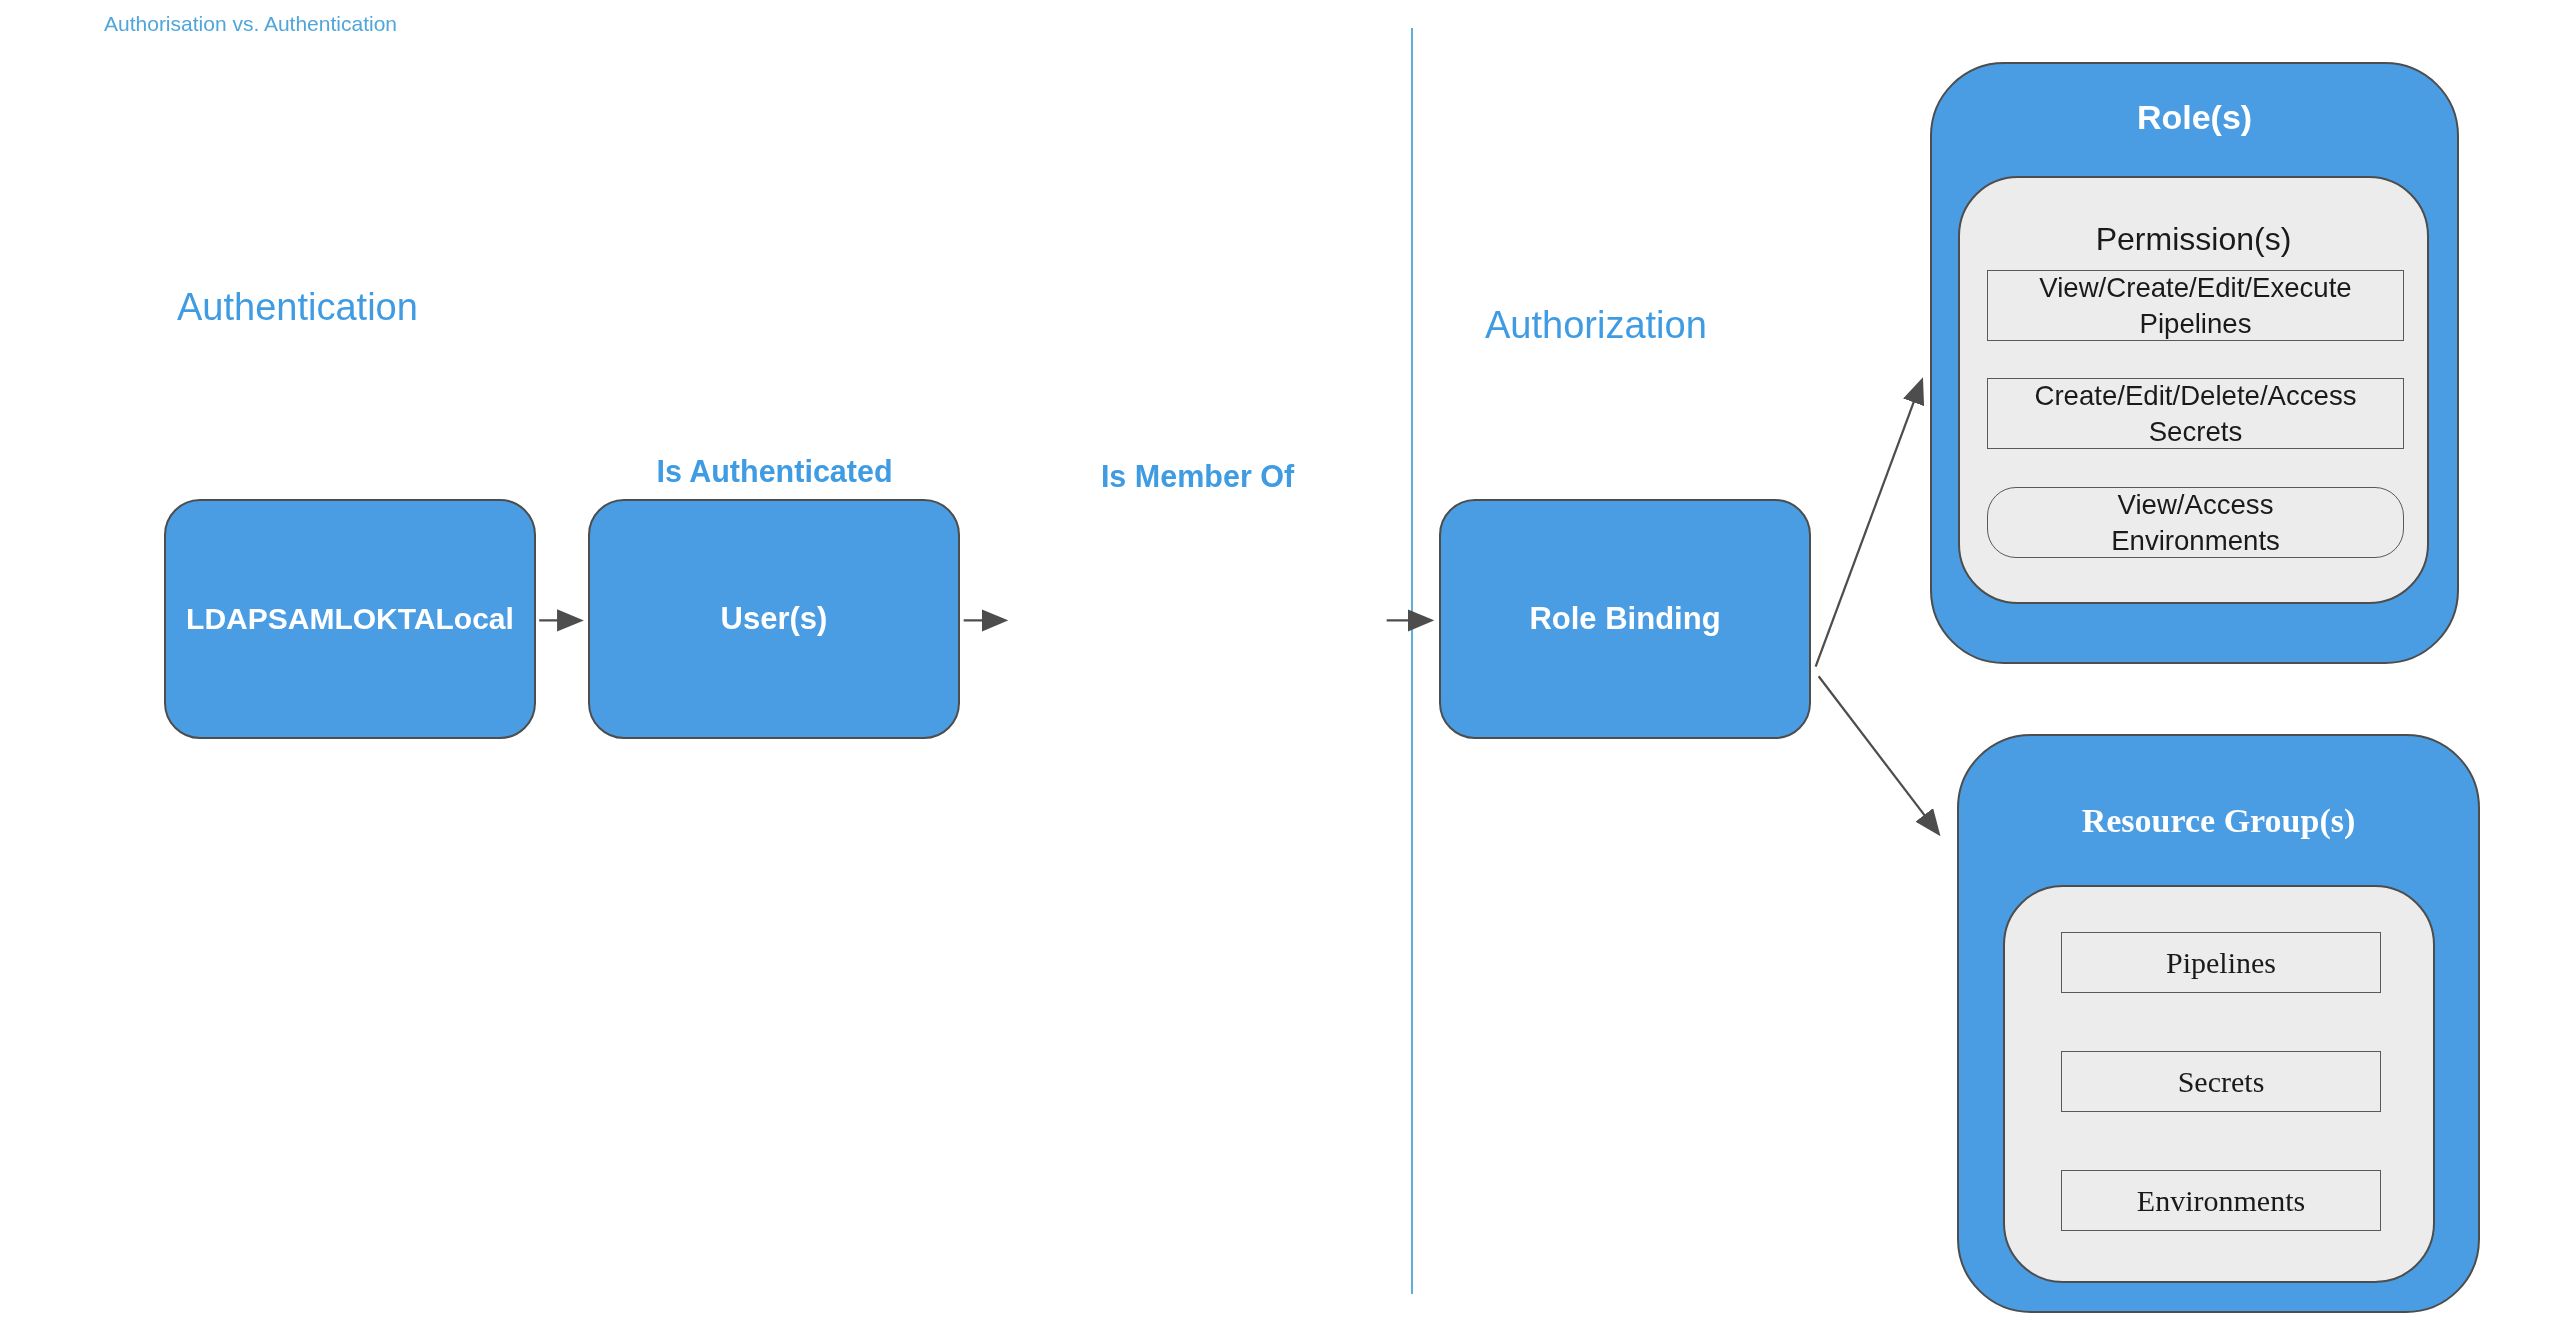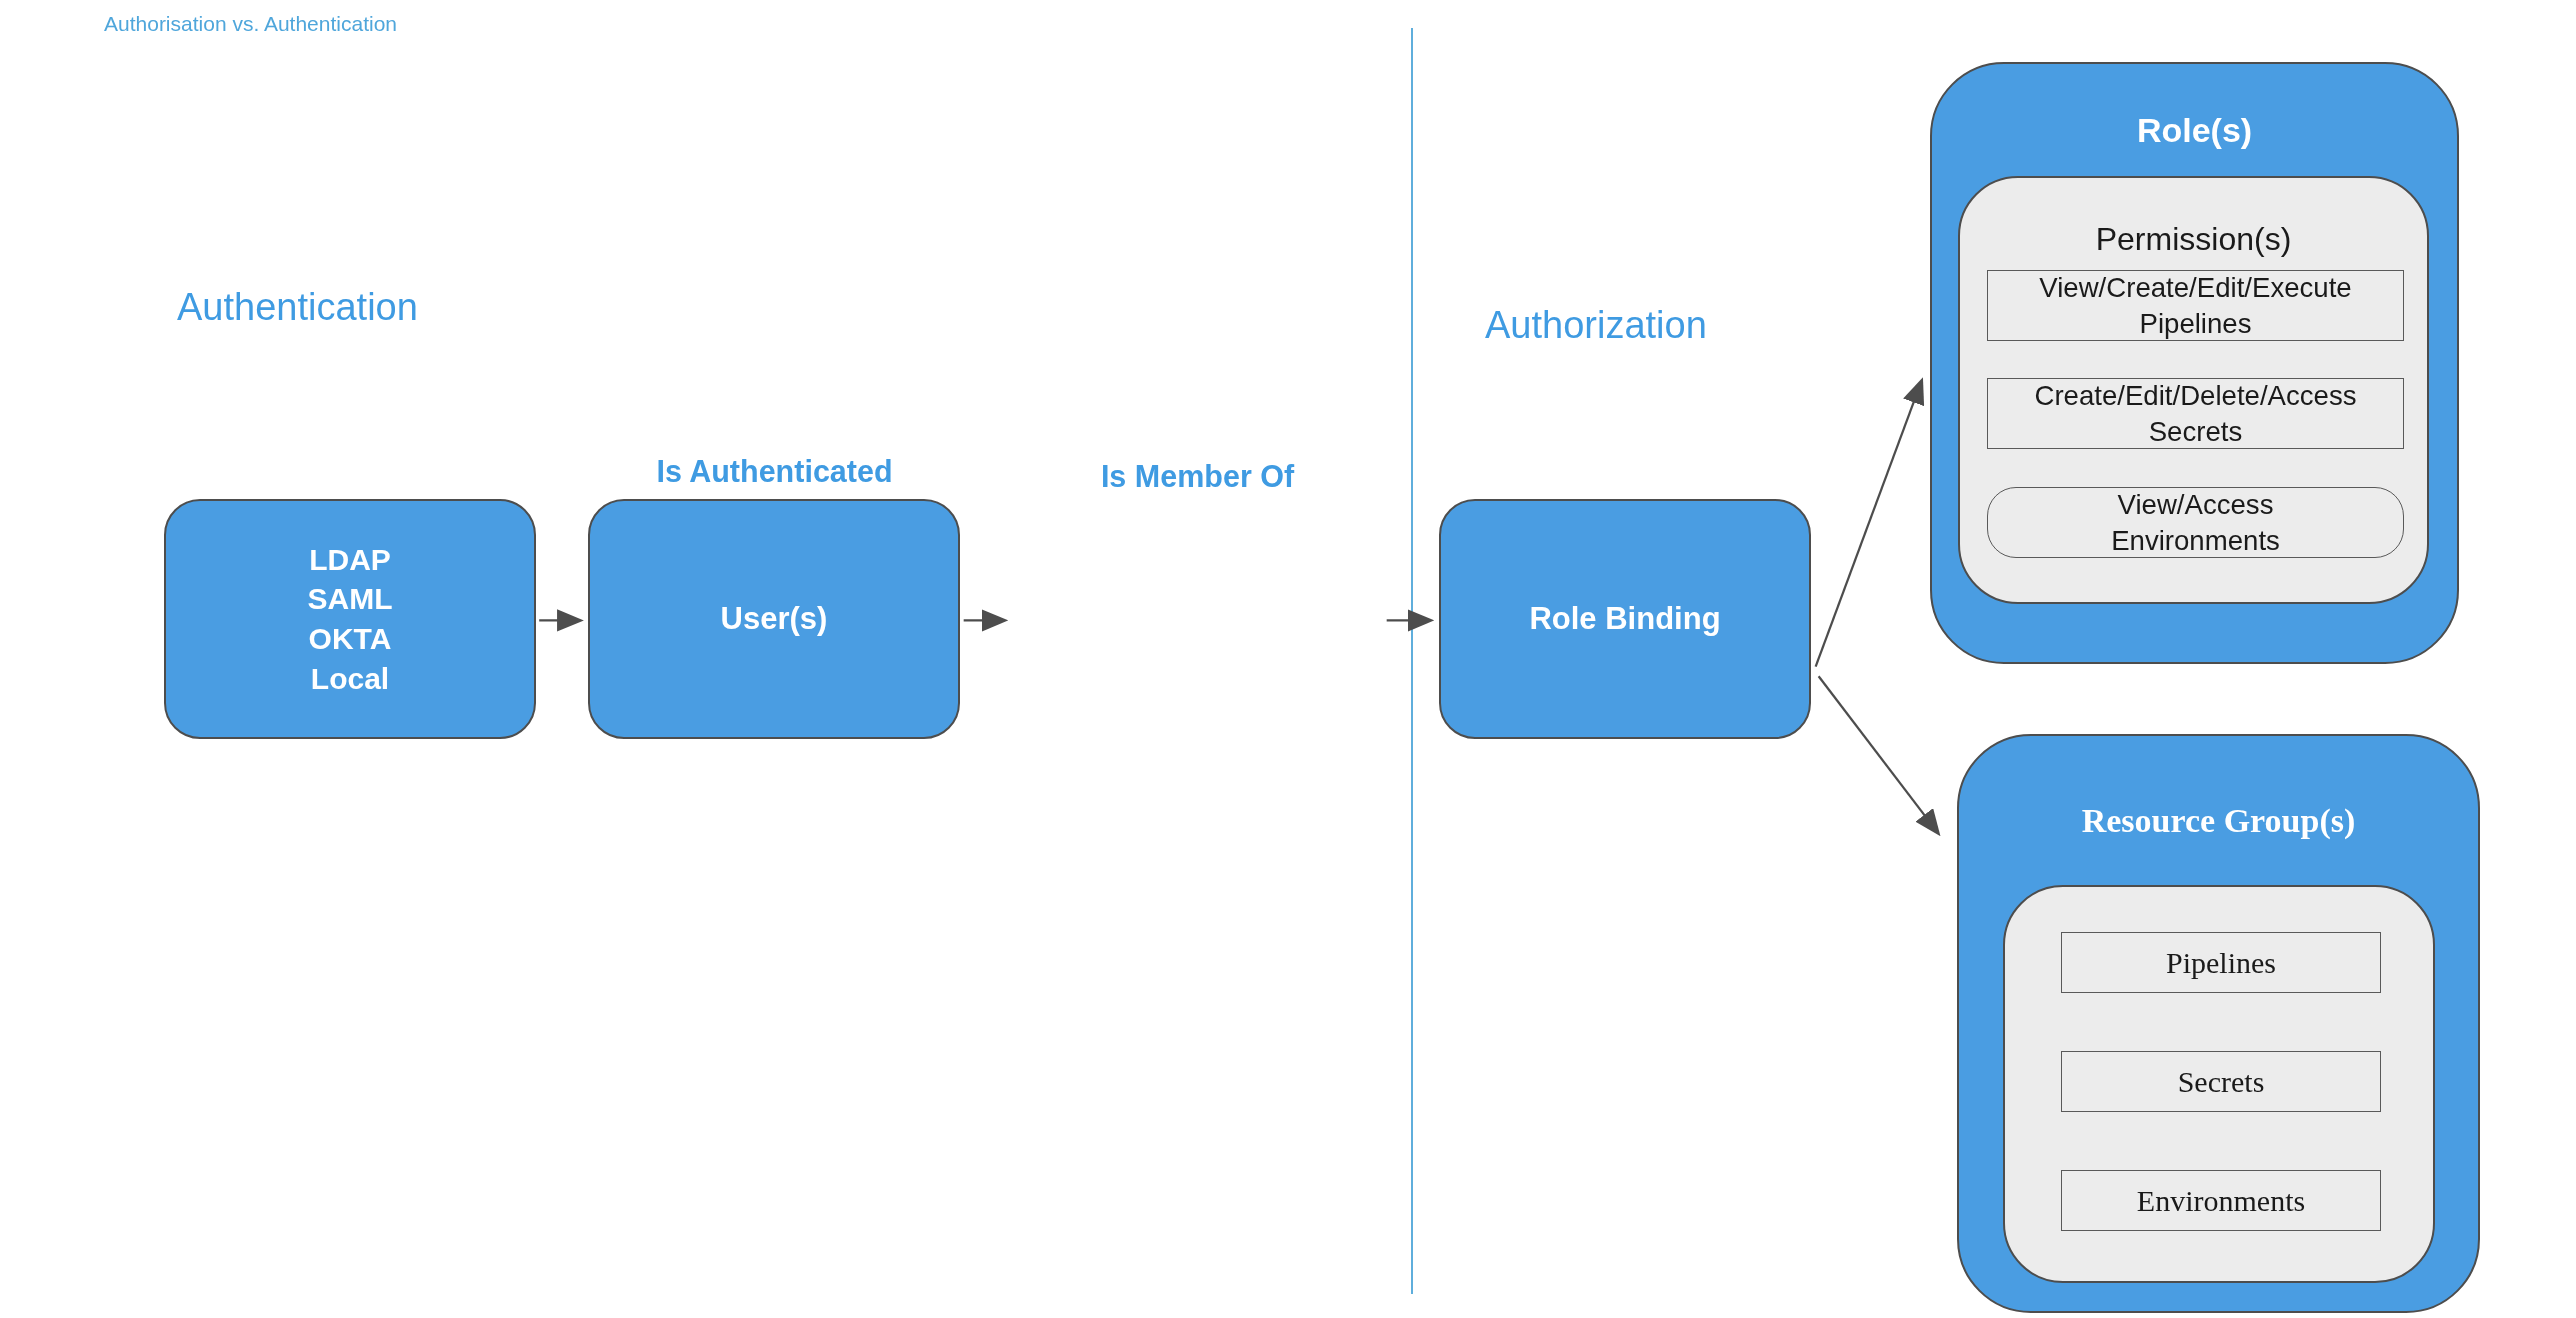--- a/index.html
+++ b/index.html
@@ -43,21 +43,21 @@
   .divider{
     position:absolute;left:1411px;top:28px;width:2.2px;height:1266px;
     background:var(--divider-blue);
   }
   .node{
     position:absolute;top:499px;height:240px;width:372px;
     background:var(--node-blue);
     border:2.2px solid var(--border-dark);
     border-radius:36px;
     box-sizing:border-box;
-    display:flex;flex-direction:column;align-items:center;justify-content:center;
+    display:flex;flex-direction:row;align-items:center;justify-content:center;
     color:var(--node-text);font-weight:700;font-size:31px;
     text-align:center;
   }
   .node .idp-line{line-height:1.32;font-size:30px;}
   .node.idp{left:164px;}
   .node.users{left:588px;}
   .node.groups{left:1011px;}
   .node.binding{left:1439px;}
   .arrows{position:absolute;left:0;top:0;pointer-events:none;}
   .container{
@@ -66,21 +66,21 @@
     border:2.2px solid var(--border-dark);
     border-radius:74px;
     box-sizing:border-box;
   }
   .container.roles{left:1930px;top:62px;width:529px;height:602px;}
   .container.resources{left:1957px;top:734px;width:523px;height:579px;font-family:Liberation Serif, serif;}
   .container-title{
     position:absolute;left:0;width:100%;text-align:center;
     color:var(--node-text);font-weight:700;font-size:34px;
   }
-  .container.roles .container-title{top:47px;}
+  .container.roles .container-title{top:34px;}
   .container.resources .container-title{top:66px;}
   .panel{
     position:absolute;
     background:var(--panel-gray);
     border:2.2px solid var(--border-dark);
     border-radius:60px;
     box-sizing:border-box;
   }
   .panel.permissions{left:26px;top:112px;width:471px;height:428px;}
   .panel.resources-panel{left:44px;top:149px;width:432px;height:398px;}

